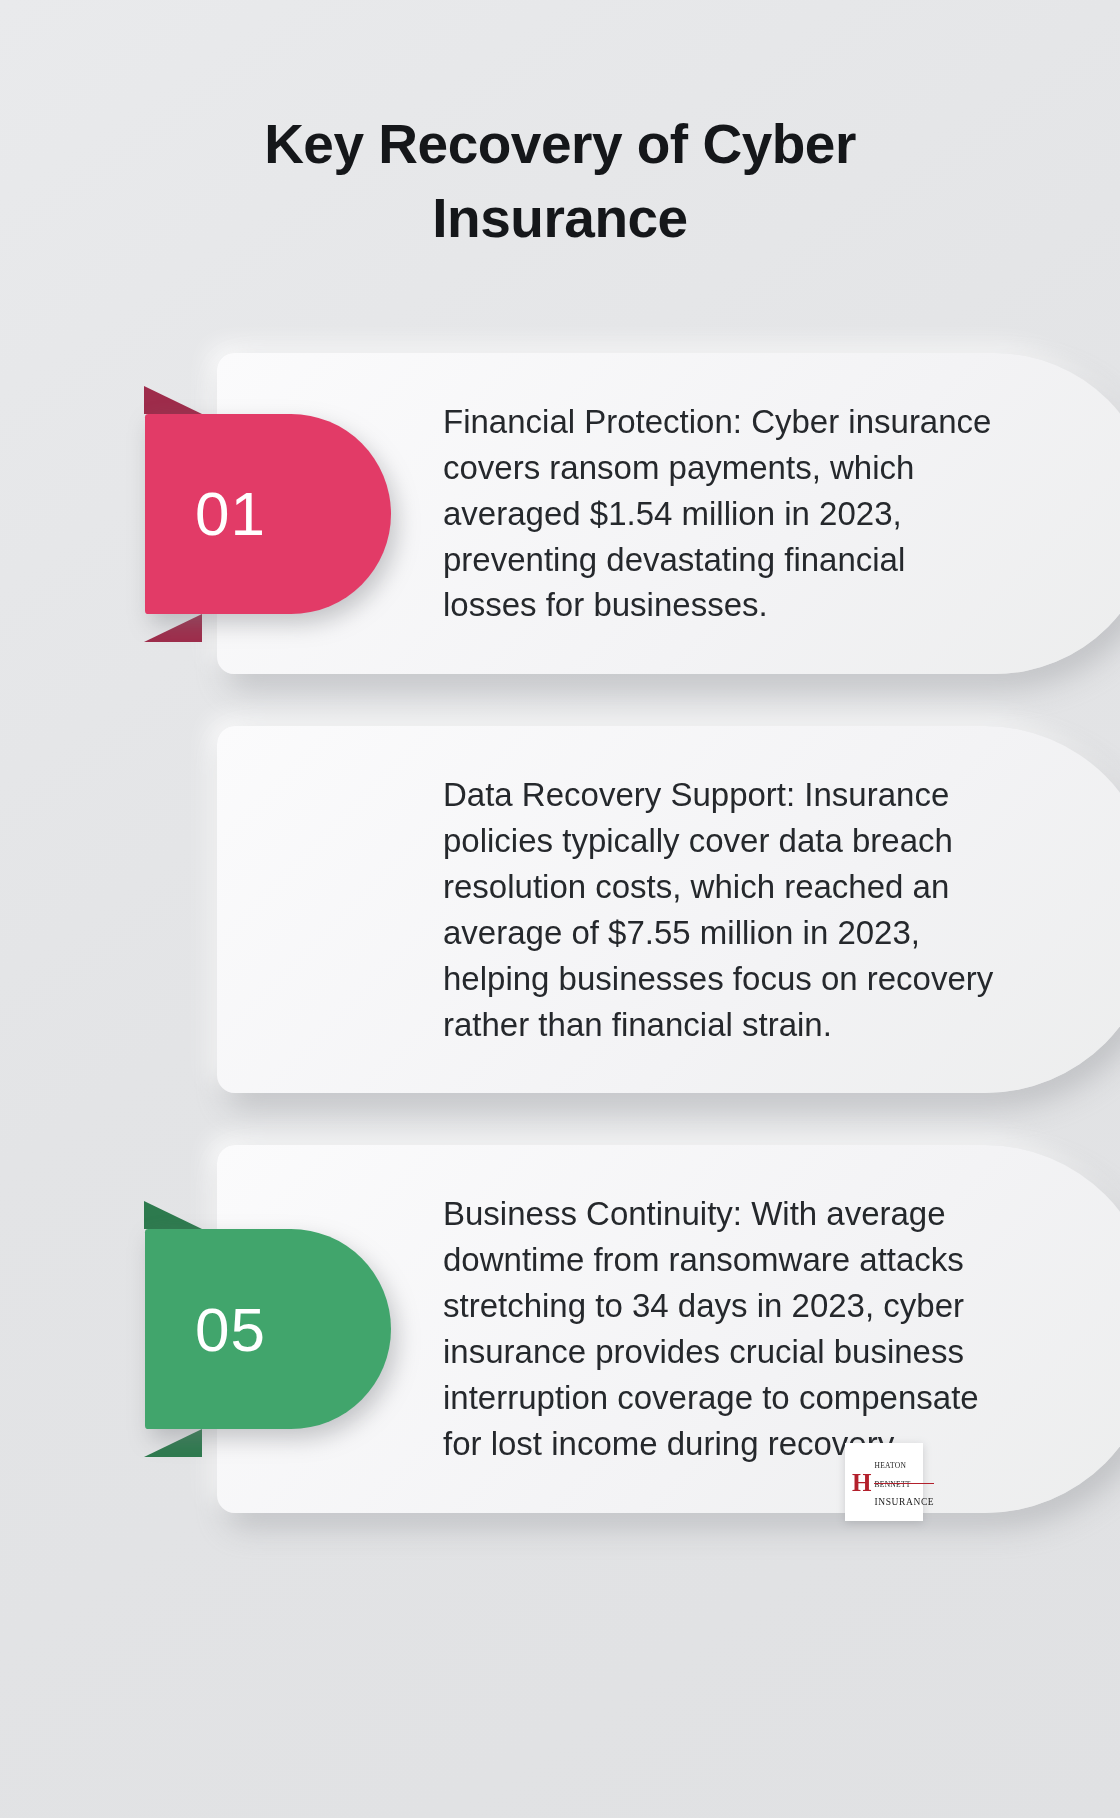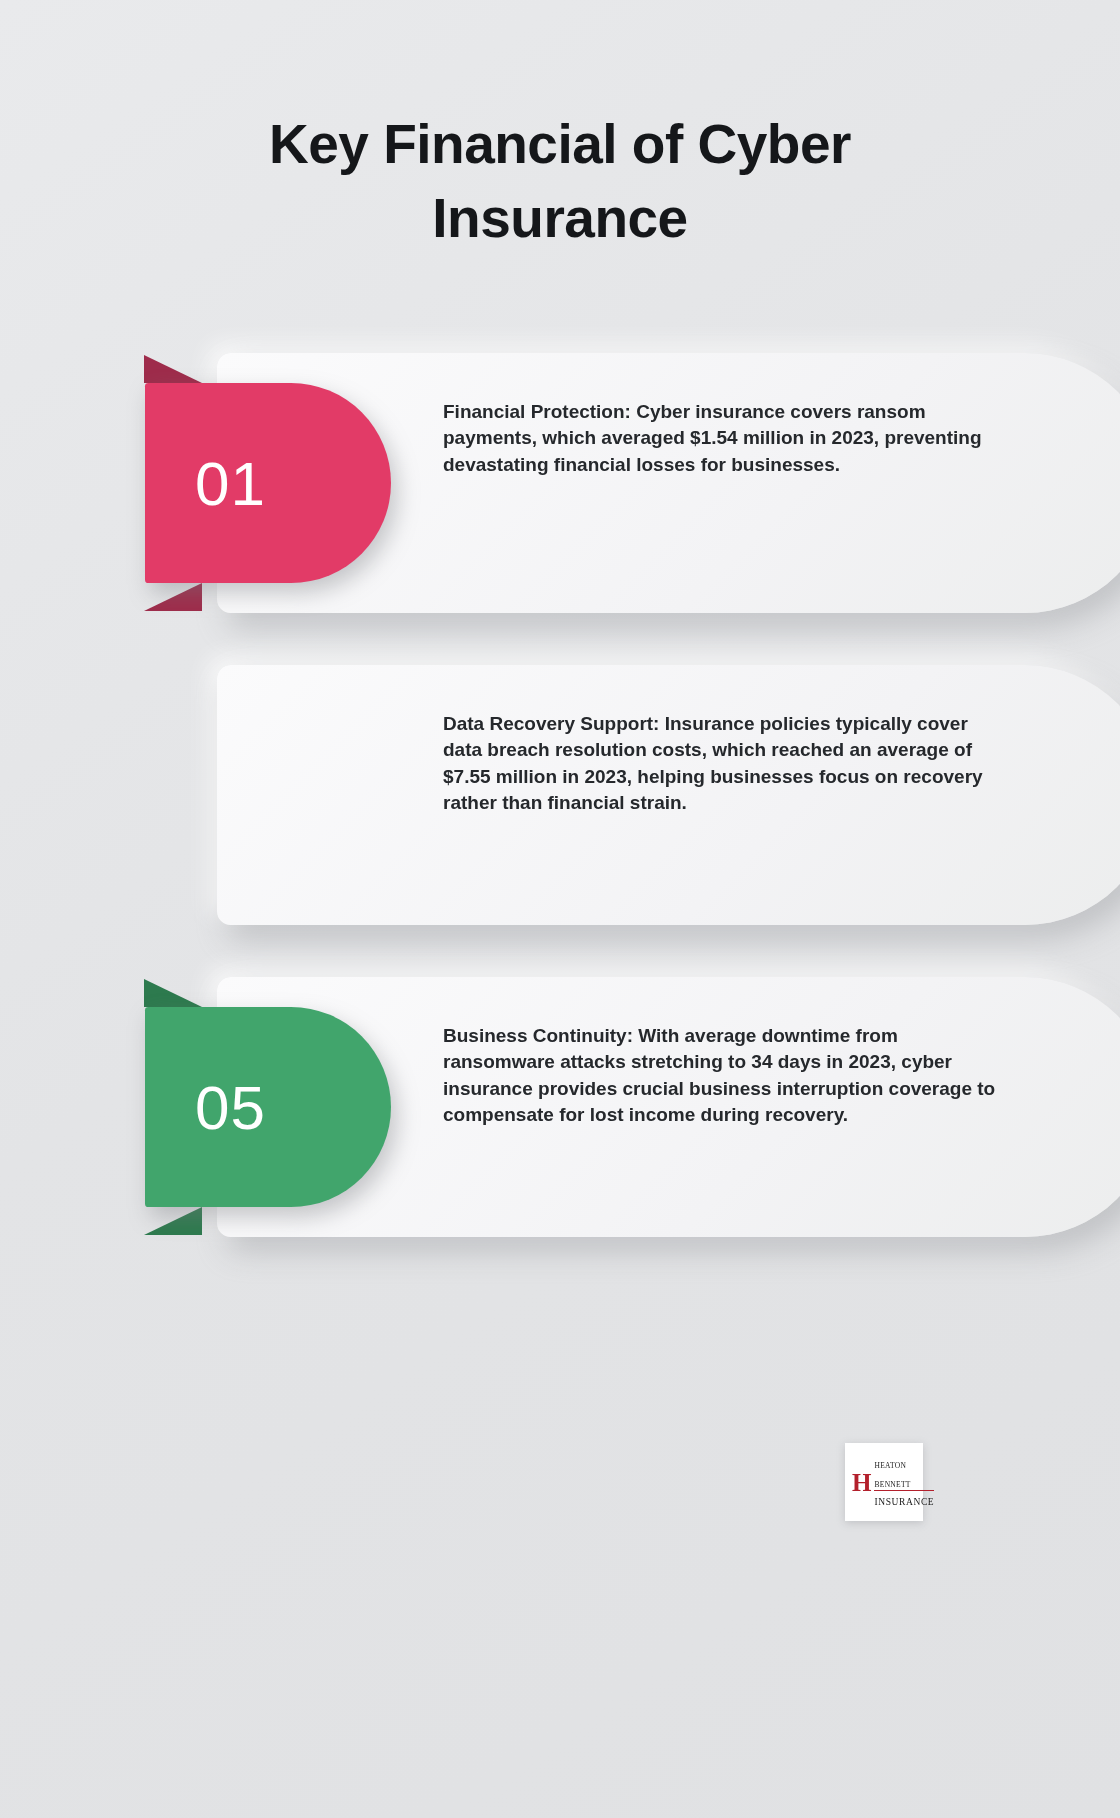--- a/index.html
+++ b/index.html
@@ -51,24 +51,23 @@
     width: 938px;
     background: linear-gradient(135deg, #fbfbfc 0%, #f3f3f5 60%, #eceded 100%);
     border-radius: 18px 170px 170px 18px;
     box-shadow: 10px 14px 30px rgba(150,152,158,0.45),
                 -8px -8px 22px rgba(255,255,255,0.85);
     padding: 46px 150px 46px 226px;
     min-height: 260px;
     box-sizing: border-box;
   }
   .card-text {
-    font-size: 19px;
+    font-size: 33px;
     line-height: 1.39;
     color: #25282c;
-    font-weight: bold;
   }
   .badge-wrap {
     position: absolute;
     left: 54px;
     top: 50%;
     transform: translateY(-50%);
     width: 246px;
     height: 200px;
   }
   .badge {
@@ -136,29 +135,29 @@
     font-size: 7.5px;
     letter-spacing: 0.3px;
     color: #1a1a1a;
     font-weight: normal;
   }
   .logo-l2 {
     font-size: 9.5px;
     letter-spacing: 0.6px;
     color: #1a1a1a;
     border-top: 1px solid #b3202c;
-    padding-top: 6px;
+    padding-top: 13px;
   }
 </style>
 </head>
 <body>
 
 <div class="page">
 
-  <div class="title">Key Financial of Cyber Insurance</div>
+  <div class="title">Key Recovery of Cyber Insurance</div>
 
   <div class="cards">
 
     <div class="card">
       <div class="card-body">
         <div class="card-text">Financial Protection: Cyber insurance covers ransom payments, which averaged $1.54 million in 2023, preventing devastating financial losses for businesses.</div>
       </div>
       <div class="badge-wrap">
         <div class="fold-top" style="border-color: transparent transparent transparent #9e2c4b;"></div>
         <div class="fold-bottom" style="border-color: transparent transparent #9e2c4b transparent;"></div>

